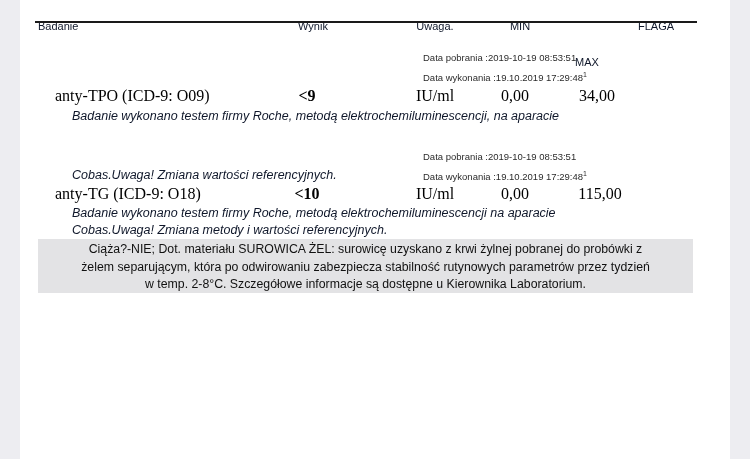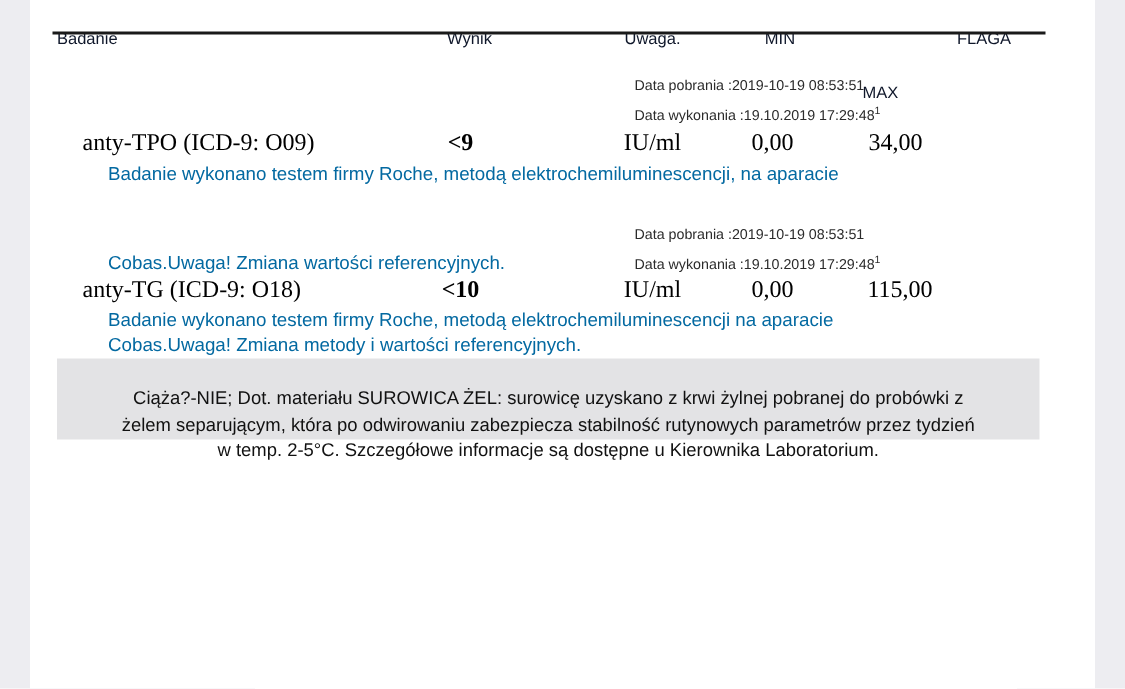--- a/index.html
+++ b/index.html
@@ -38,28 +38,28 @@
   .serif-cell {
     position:absolute; font-family:"Liberation Serif", serif;
     font-size:16px; color:#000000; white-space:nowrap; line-height:19px;
   }
   .test-name { left:35px; }
   .cell-center { transform:translateX(-50%); }
   .result-val { font-weight:bold; }
 
   
   .note-line {
-    position:absolute; left:52px; font-size:12.5px; 
-    color:#0369a1; white-space:nowrap; line-height:17px;
+    position:absolute; left:52px; font-size:12.5px; font-style:italic;
+    color:#0f172a; white-space:nowrap; line-height:17px;
   }
 
   
   .footer-note {
     position:absolute; left:18px; top:239px; width:655px; height:54px;
-    background:#e3e3e5; text-align:center; padding-top:18px;
+    background:#e3e3e5; text-align:center; padding-top:2px;
   }
   .footer-note .fline {
     font-size:12.3px; color:#111; line-height:17.5px; white-space:nowrap;
   }
 </style>
 </head>
 <body>
 
 <div class="screen">
   <div class="page">
@@ -100,17 +100,17 @@
       <span class="serif-cell cell-center" style="top:184px; left:580px;">115,00</span>
       <span class="serif-cell cell-center" style="top:184px; left:636px;"></span>
 
       <div class="note-line" style="top:205px;">Badanie wykonano testem firmy Roche, metodą elektrochemiluminescencji na aparacie</div>
       <div class="note-line" style="top:222px;">Cobas.Uwaga! Zmiana metody i wartości referencyjnych.</div>
     </div>
 
     <div class="footer-note">
       <div class="fline">Ciąża?-NIE; Dot. materiału SUROWICA ŻEL: surowicę uzyskano z krwi żylnej pobranej do probówki z</div>
       <div class="fline">żelem separującym, która po odwirowaniu zabezpiecza stabilność rutynowych parametrów przez tydzień</div>
-      <div class="fline">w temp. 2-5°C. Szczegółowe informacje są dostępne u Kierownika Laboratorium.</div>
+      <div class="fline">w temp. 2-8°C. Szczegółowe informacje są dostępne u Kierownika Laboratorium.</div>
     </div>
 
   </div>
 </div>
 
 </body></html>

